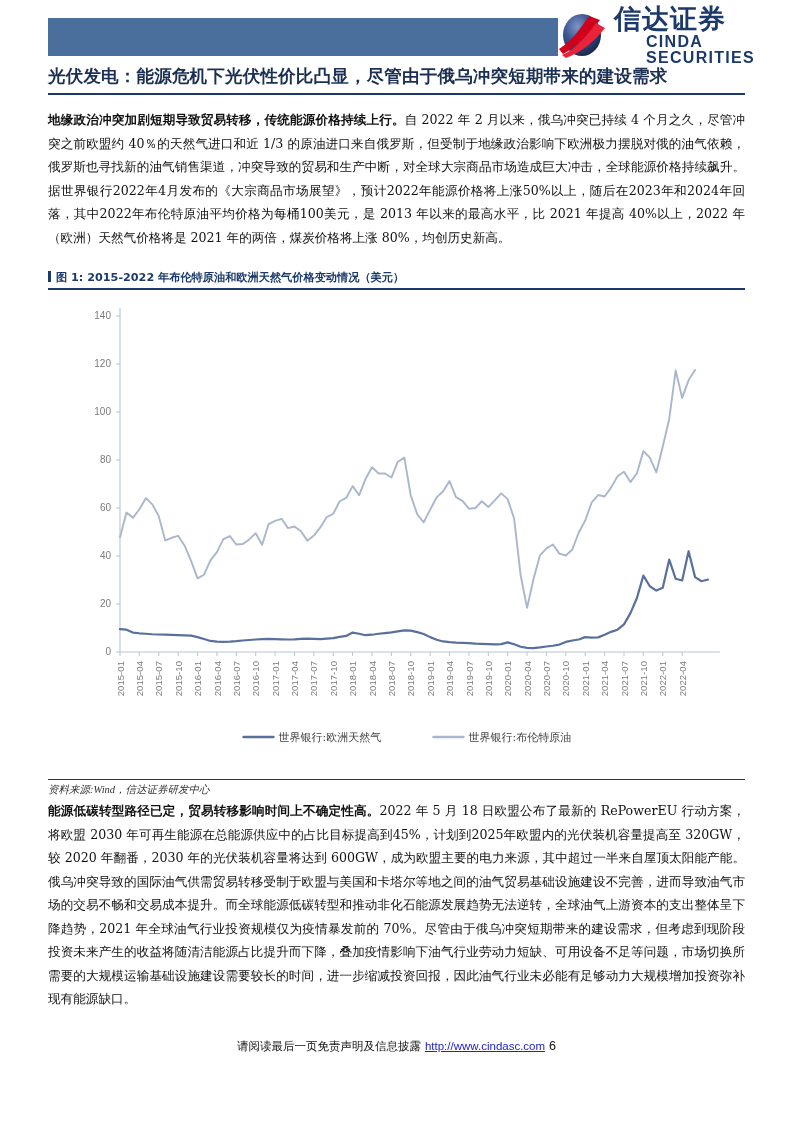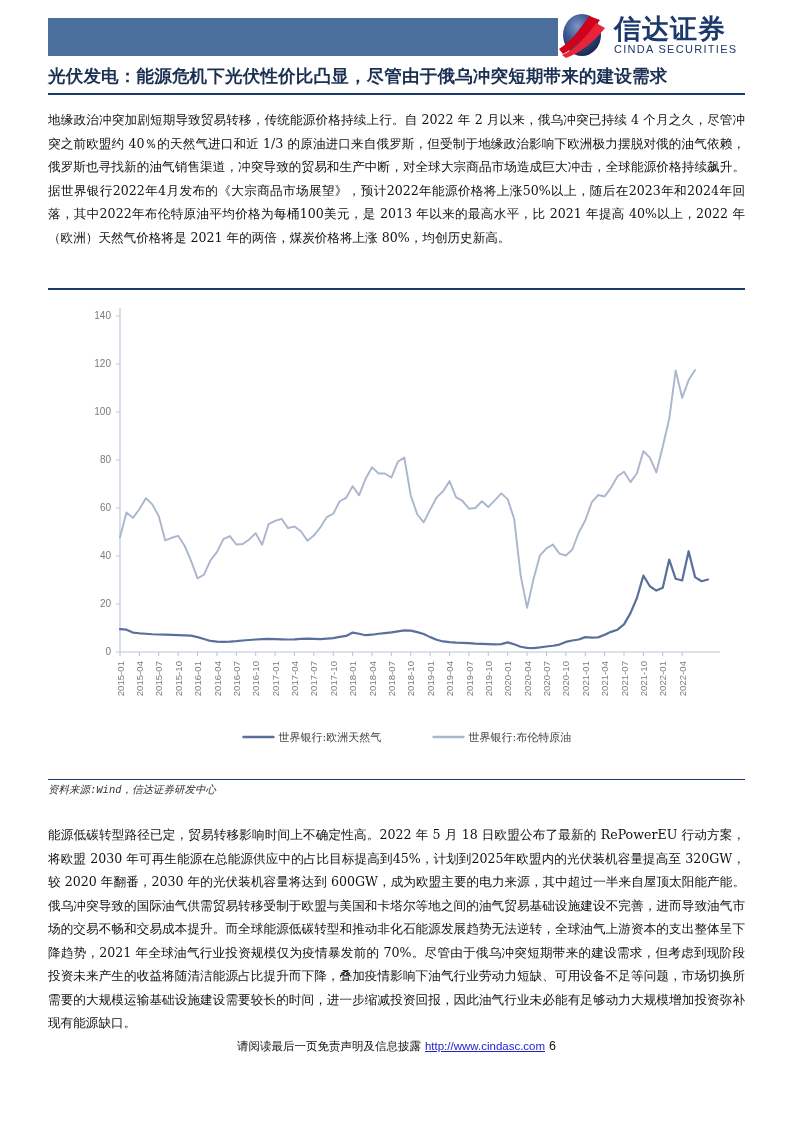--- a/index.html
+++ b/index.html
@@ -34,22 +34,22 @@
   }
   .logo-mark { width: 52px; height: 48px; flex: none; }
   .logo-text { display: flex; flex-direction: column; justify-content: center; line-height: 1; }
   .logo-cn {
     font-family: "DejaVu Sans", sans-serif;
     font-size: 27px; font-weight: 700; color: #1b3a6b;
     letter-spacing: 1px;
   }
   .logo-en {
     font-family: "Liberation Sans", sans-serif;
-    font-size: 11px; font-weight: 400; color: #1b3a6b;
-    letter-spacing: 1.3px; margin-top: 2px;
+    font-size: 16px; font-weight: 700; color: #1b3a6b;
+    letter-spacing: 1.3px; margin-top: 2px; margin-left: 32px;
   }
 
   
   .doc-title {
     position: absolute;
     left: 48px; top: 64px;
     width: 700px;
     font-family: "DejaVu Sans", sans-serif;
     font-size: 17.5px;
     font-weight: 700;
@@ -70,23 +70,23 @@
     left: 48px;
     width: 697px;
     font-family: "DejaVu Serif", serif;
     font-size: 12.6px;
     line-height: 23.5px;
     color: #111111;
     text-align: justify;
     text-justify: inter-ideograph;
     text-indent: 0;
   }
-  .para b { font-weight: 400; }
+  .para b { font-weight: 700; }
   #para1 { top: 108px; }
-  #para2 { top: 823px; }
+  #para2 { top: 799px; }
 
   
   .fig-caption {
     position: absolute;
     left: 48px; top: 270px;
     width: 697px;
     font-family: "DejaVu Sans", sans-serif;
     font-size: 11.2px;
     font-weight: 700;
     color: #1b3a6b;
@@ -106,21 +106,21 @@
   }
   .chart-box {
     position: absolute;
     left: 48px; top: 294px;
     width: 697px; height: 480px;
     background: #ffffff;
   }
   .fig-source {
     position: absolute;
     left: 48px; top: 783px;
-    font-family: Liberation Mono, monospace;
+    font-family: Liberation Serif, serif;
     font-style: italic;
     font-size: 10.5px;
     color: #333333;
   }
   .fig-rule-bot {
     position: absolute;
     left: 48px; top: 779px;
     width: 697px; height: 1.2px;
     background: #1b3a6b;
   }
@@ -193,20 +193,21 @@
         <div class="logo-en">CINDA SECURITIES</div>
       </div>
     </div>
   </div>
 
   <div class="doc-title">光伏发电：能源危机下光伏性价比凸显，尽管由于俄乌冲突短期带来的建设需求</div>
   <div class="title-rule"></div>
 
   <div class="para" id="para1"><b>地缘政治冲突加剧短期导致贸易转移，传统能源价格持续上行。</b><span>自 2022 年 2 月以来，俄乌冲突已持续 4 个月之久，尽管冲突之前欧盟约 40％的天然气进口和近 1/3 的原油进口来自俄罗斯，但受制于地缘政治影响下欧洲极力摆脱对俄的油气依赖，俄罗斯也寻找新的油气销售渠道，冲突导致的贸易和生产中断，对全球大宗商品市场造成巨大冲击，全球能源价格持续飙升。据世界银行2022年4月发布的《大宗商品市场展望》，预计2022年能源价格将上涨50%以上，随后在2023年和2024年回落，其中2022年布伦特原油平均价格为每桶100美元，是 2013 年以来的最高水平，比 2021 年提高 40%以上，2022 年（欧洲）天然气价格将是 2021 年的两倍，煤炭价格将上涨 80%，均创历史新高。</span></div>
 
+  <div class="fig-caption"><span class="bar"></span><span>图 1:</span>&nbsp;<span>2015-2022 年布伦特原油和欧洲天然气价格变动情况（美元）</span></div>
   <div class="fig-rule-top"></div>
 
   <div class="chart-box">
     <svg id="chart-svg" width="697" height="480" viewBox="0 0 697 480">
         <line x1="72" y1="14" x2="72" y2="358" stroke="#b9c4d6" stroke-width="1.1"></line>
         <line x1="68" y1="358" x2="72" y2="358" stroke="#b9c4d6" stroke-width="1"></line>
         <text x="63" y="361.4" text-anchor="end" class="ax-label">0</text>
         <line x1="68" y1="310" x2="72" y2="310" stroke="#b9c4d6" stroke-width="1"></line>
         <text x="63" y="313.4" text-anchor="end" class="ax-label">20</text>
         <line x1="68" y1="262" x2="72" y2="262" stroke="#b9c4d6" stroke-width="1"></line>

